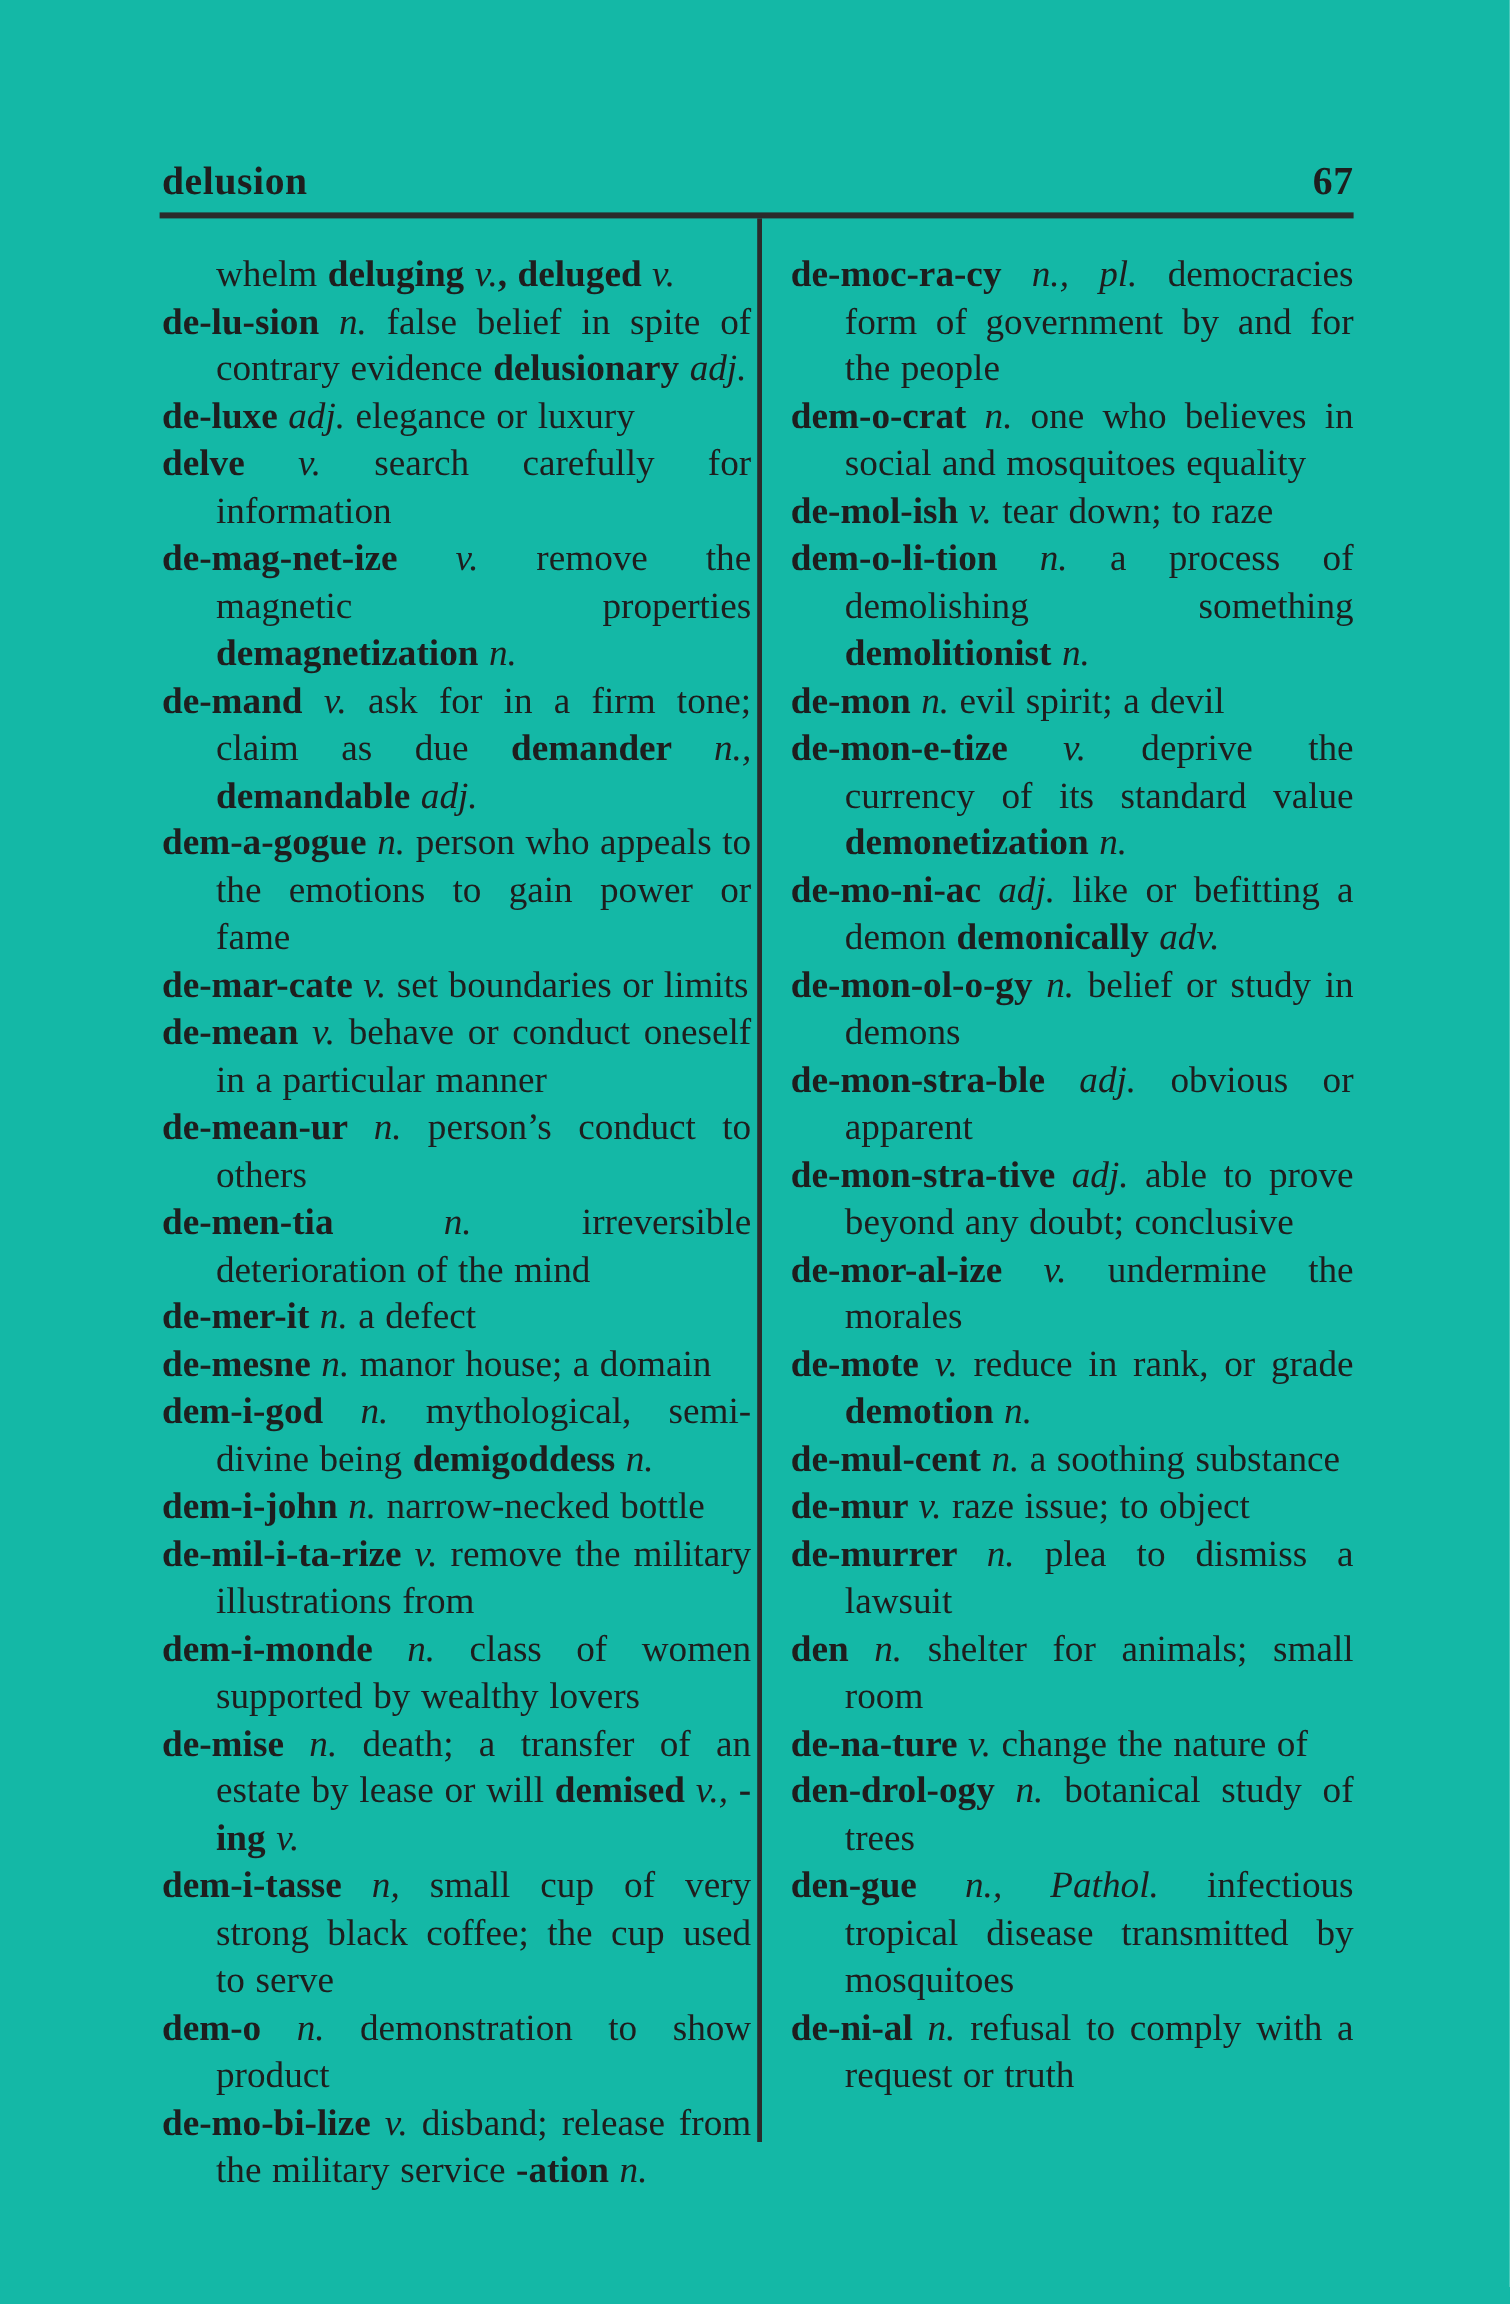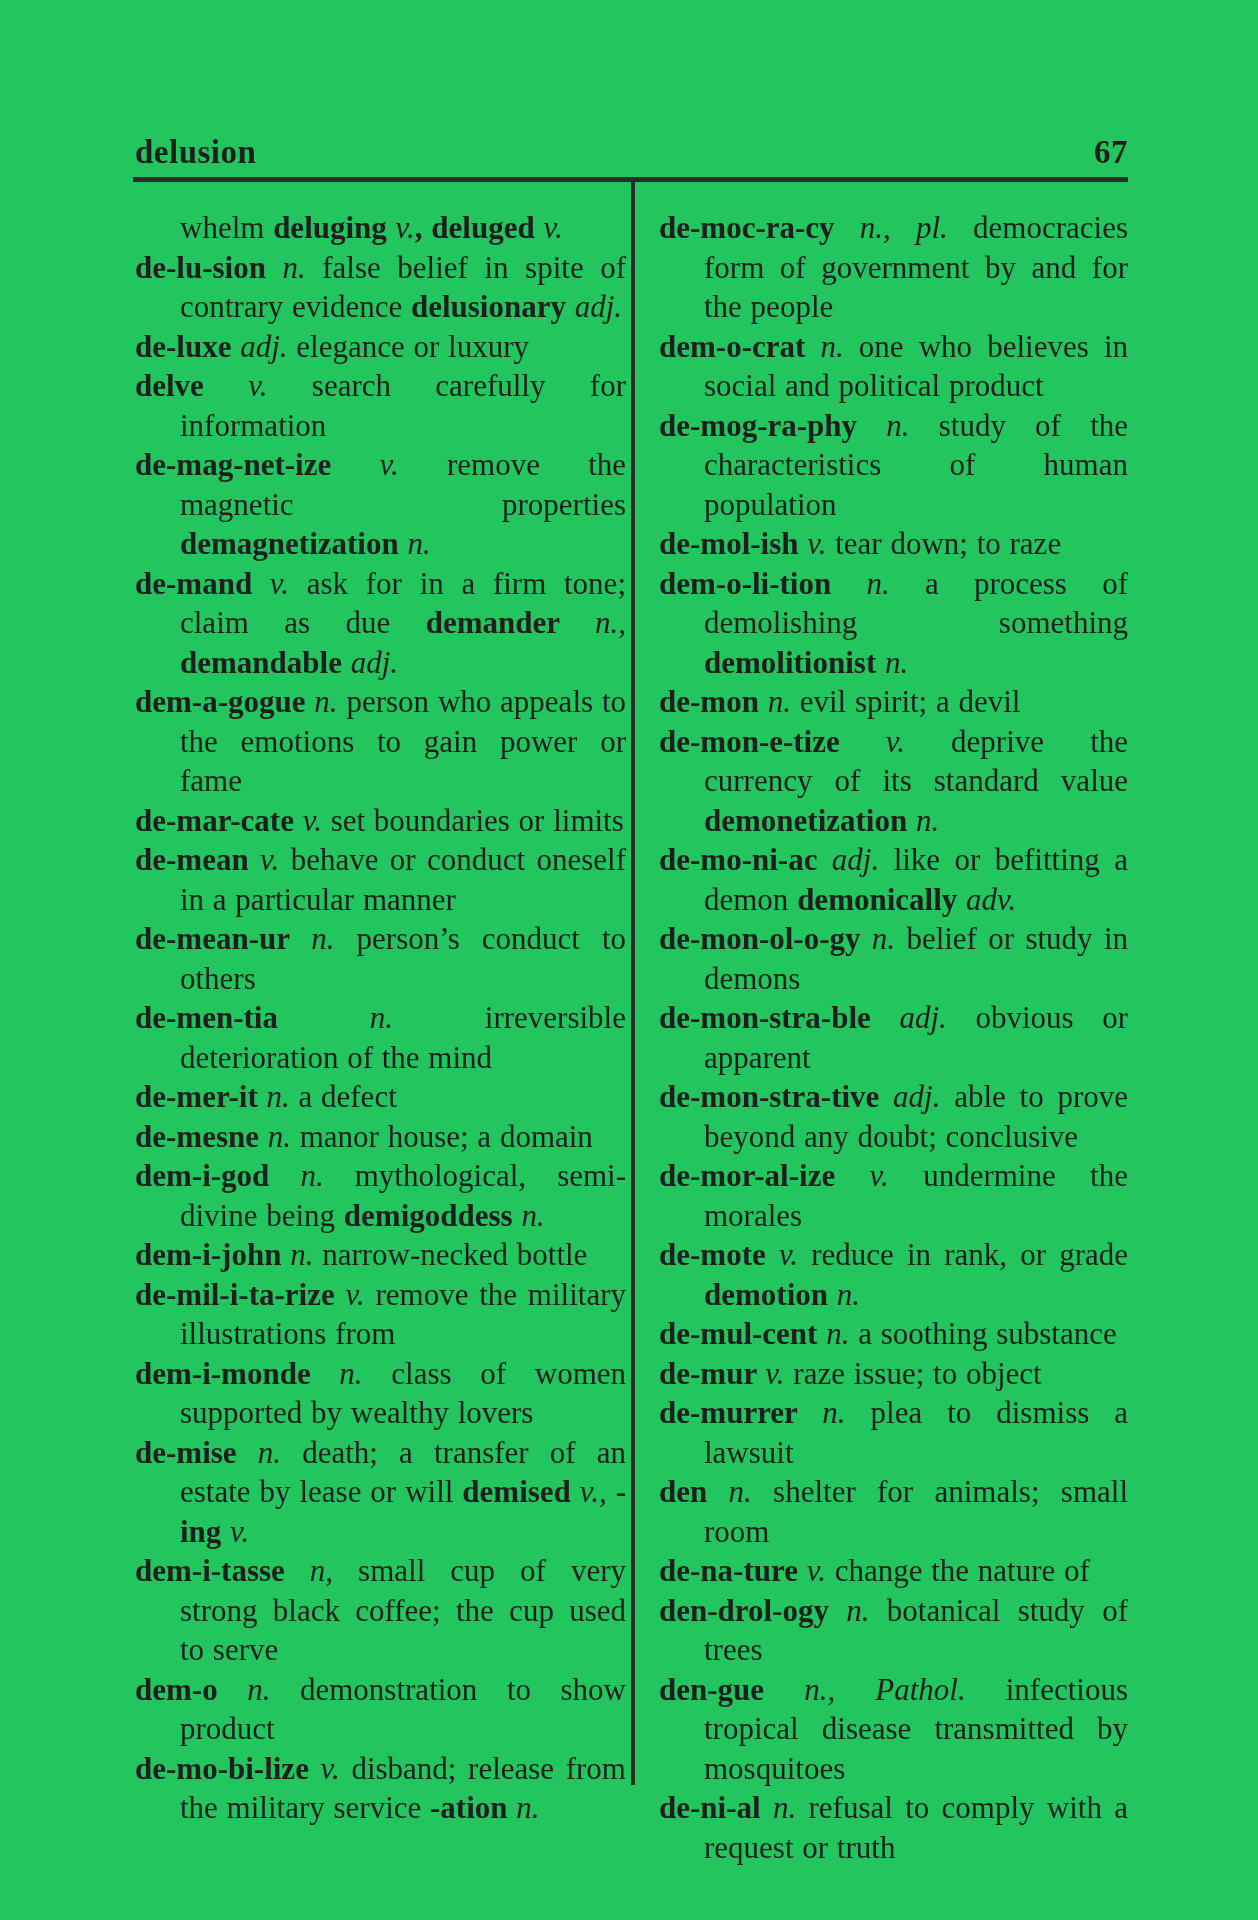--- a/index.html
+++ b/index.html
@@ -5,21 +5,21 @@
   html, body { margin: 0; padding: 0; }
   body {
     width: 1258px; height: 1920px;
     background: #ffffff;
     font-family: "Liberation Serif", serif;
     color: #1e1e1e;
   }
   .page {
     position: relative;
     width: 1258px; height: 1920px;
-    background: #22c55e;
+    background: #14b8a6;
     overflow: hidden;
   }
   .header {
     position: absolute;
     top: 134px; left: 135px; width: 993px;
     display: flex; align-items: baseline;
     font-weight: bold; font-size: 33px; line-height: 36px;
     letter-spacing: 0.5px;
   }
   .header .gw-left  { flex: 1; text-align: left; }
@@ -85,22 +85,21 @@
       <p class="entry"><span class="b">dem-i-john </span><span class="i">n. </span><span class="r">narrow-necked bottle</span></p>
       <p class="entry"><span class="b">de-mil-i-ta-rize </span><span class="i">v. </span><span class="r">remove the military illustrations from</span></p>
       <p class="entry"><span class="b">dem-i-monde </span><span class="i">n. </span><span class="r">class of women supported by wealthy lovers</span></p>
       <p class="entry"><span class="b">de-mise </span><span class="i">n. </span><span class="r">death; a transfer of an estate by lease or will </span><span class="b">demised </span><span class="i">v., </span><span class="b">-ing </span><span class="i">v.</span></p>
       <p class="entry"><span class="b">dem-i-tasse </span><span class="i">n, </span><span class="r">small cup of very strong black coffee; the cup used to serve</span></p>
       <p class="entry"><span class="b">dem-o </span><span class="i">n. </span><span class="r">demonstration to show product</span></p>
       <p class="entry"><span class="b">de-mo-bi-lize </span><span class="i">v. </span><span class="r">disband; release from the military service </span><span class="b">-ation </span><span class="i">n.</span></p>
     </div>
   <div class="col col-right">
       <p class="entry"><span class="b">de-moc-ra-cy </span><span class="i">n., pl. </span><span class="r">democracies form of government by and for the people</span></p>
-      <p class="entry"><span class="b">dem-o-crat </span><span class="i">n. </span><span class="r">one who believes in social and political product</span></p>
-      <p class="entry"><span class="b">de-mog-ra-phy </span><span class="i">n. </span><span class="r">study of the characteristics of human population</span></p>
+      <p class="entry"><span class="b">dem-o-crat </span><span class="i">n. </span><span class="r">one who believes in social and mosquitoes equality</span></p>
       <p class="entry"><span class="b">de-mol-ish </span><span class="i">v. </span><span class="r">tear down; to raze</span></p>
       <p class="entry"><span class="b">dem-o-li-tion </span><span class="i">n. </span><span class="r">a process of demolishing something </span><span class="b">demolitionist </span><span class="i">n.</span></p>
       <p class="entry"><span class="b">de-mon </span><span class="i">n. </span><span class="r">evil spirit; a devil</span></p>
       <p class="entry"><span class="b">de-mon-e-tize </span><span class="i">v. </span><span class="r">deprive the currency of its standard value </span><span class="b">demonetization </span><span class="i">n.</span></p>
       <p class="entry"><span class="b">de-mo-ni-ac </span><span class="i">adj. </span><span class="r">like or befitting a demon </span><span class="b">demonically </span><span class="i">adv.</span></p>
       <p class="entry"><span class="b">de-mon-ol-o-gy </span><span class="i">n. </span><span class="r">belief or study in demons</span></p>
       <p class="entry"><span class="b">de-mon-stra-ble </span><span class="i">adj. </span><span class="r">obvious or apparent</span></p>
       <p class="entry"><span class="b">de-mon-stra-tive </span><span class="i">adj. </span><span class="r">able to prove beyond any doubt; conclusive</span></p>
       <p class="entry"><span class="b">de-mor-al-ize </span><span class="i">v. </span><span class="r">undermine the morales</span></p>
       <p class="entry"><span class="b">de-mote </span><span class="i">v. </span><span class="r">reduce in rank, or grade </span><span class="b">demotion </span><span class="i">n.</span></p>

